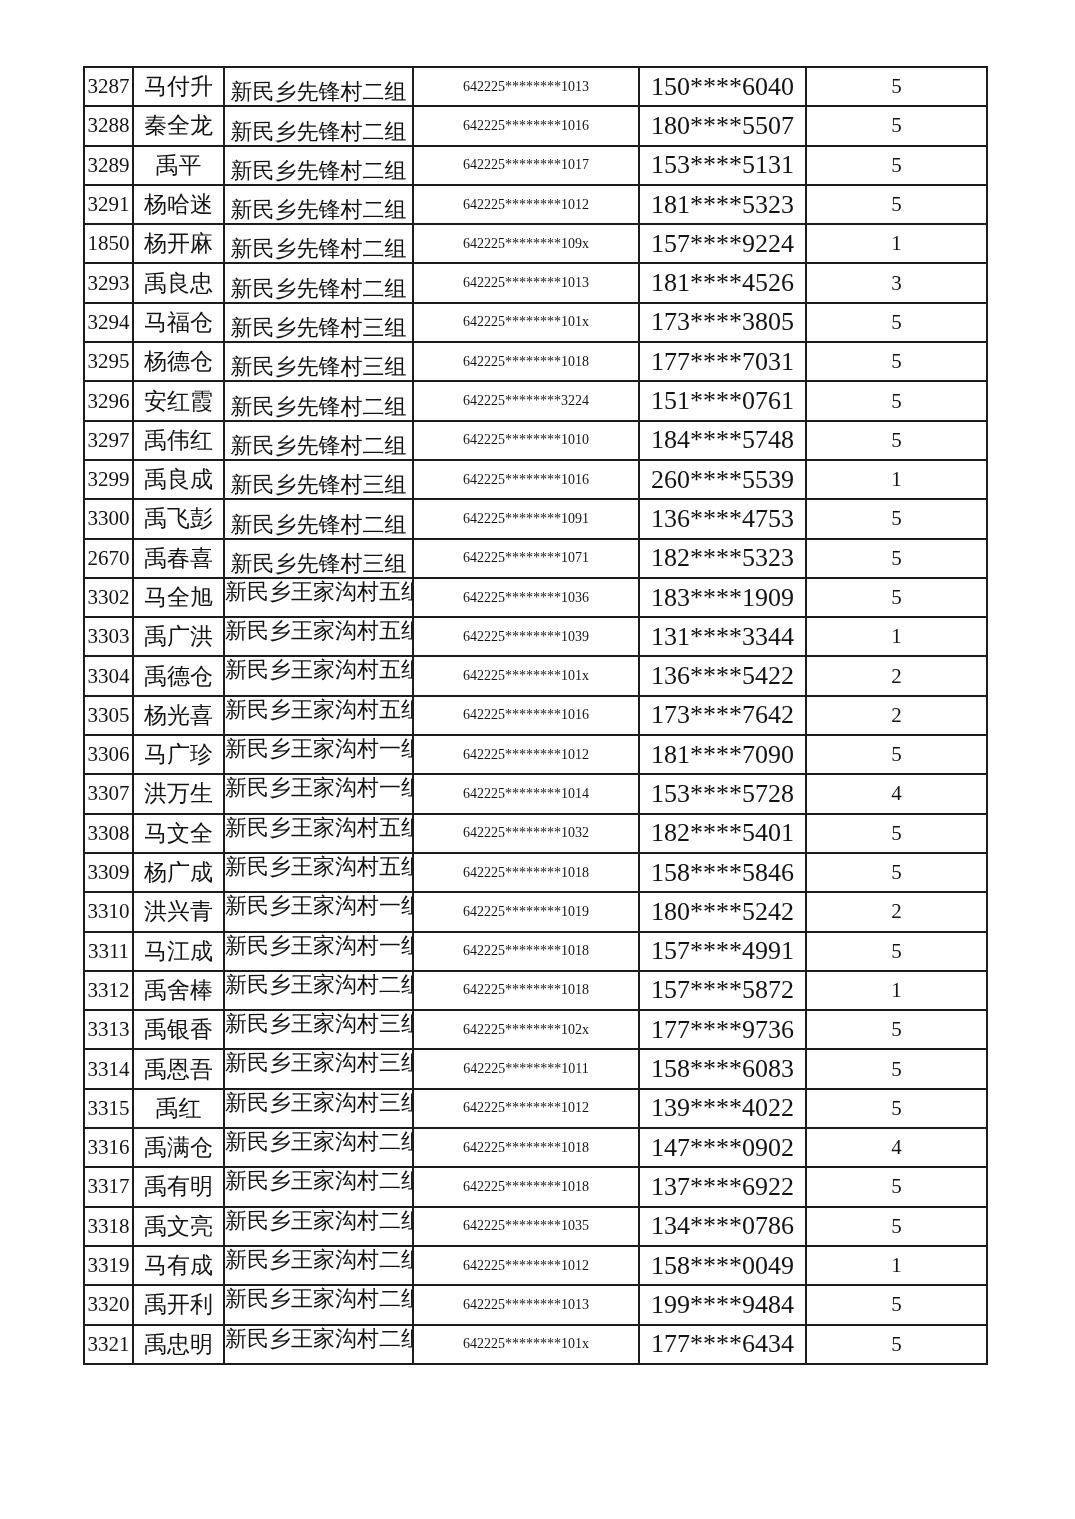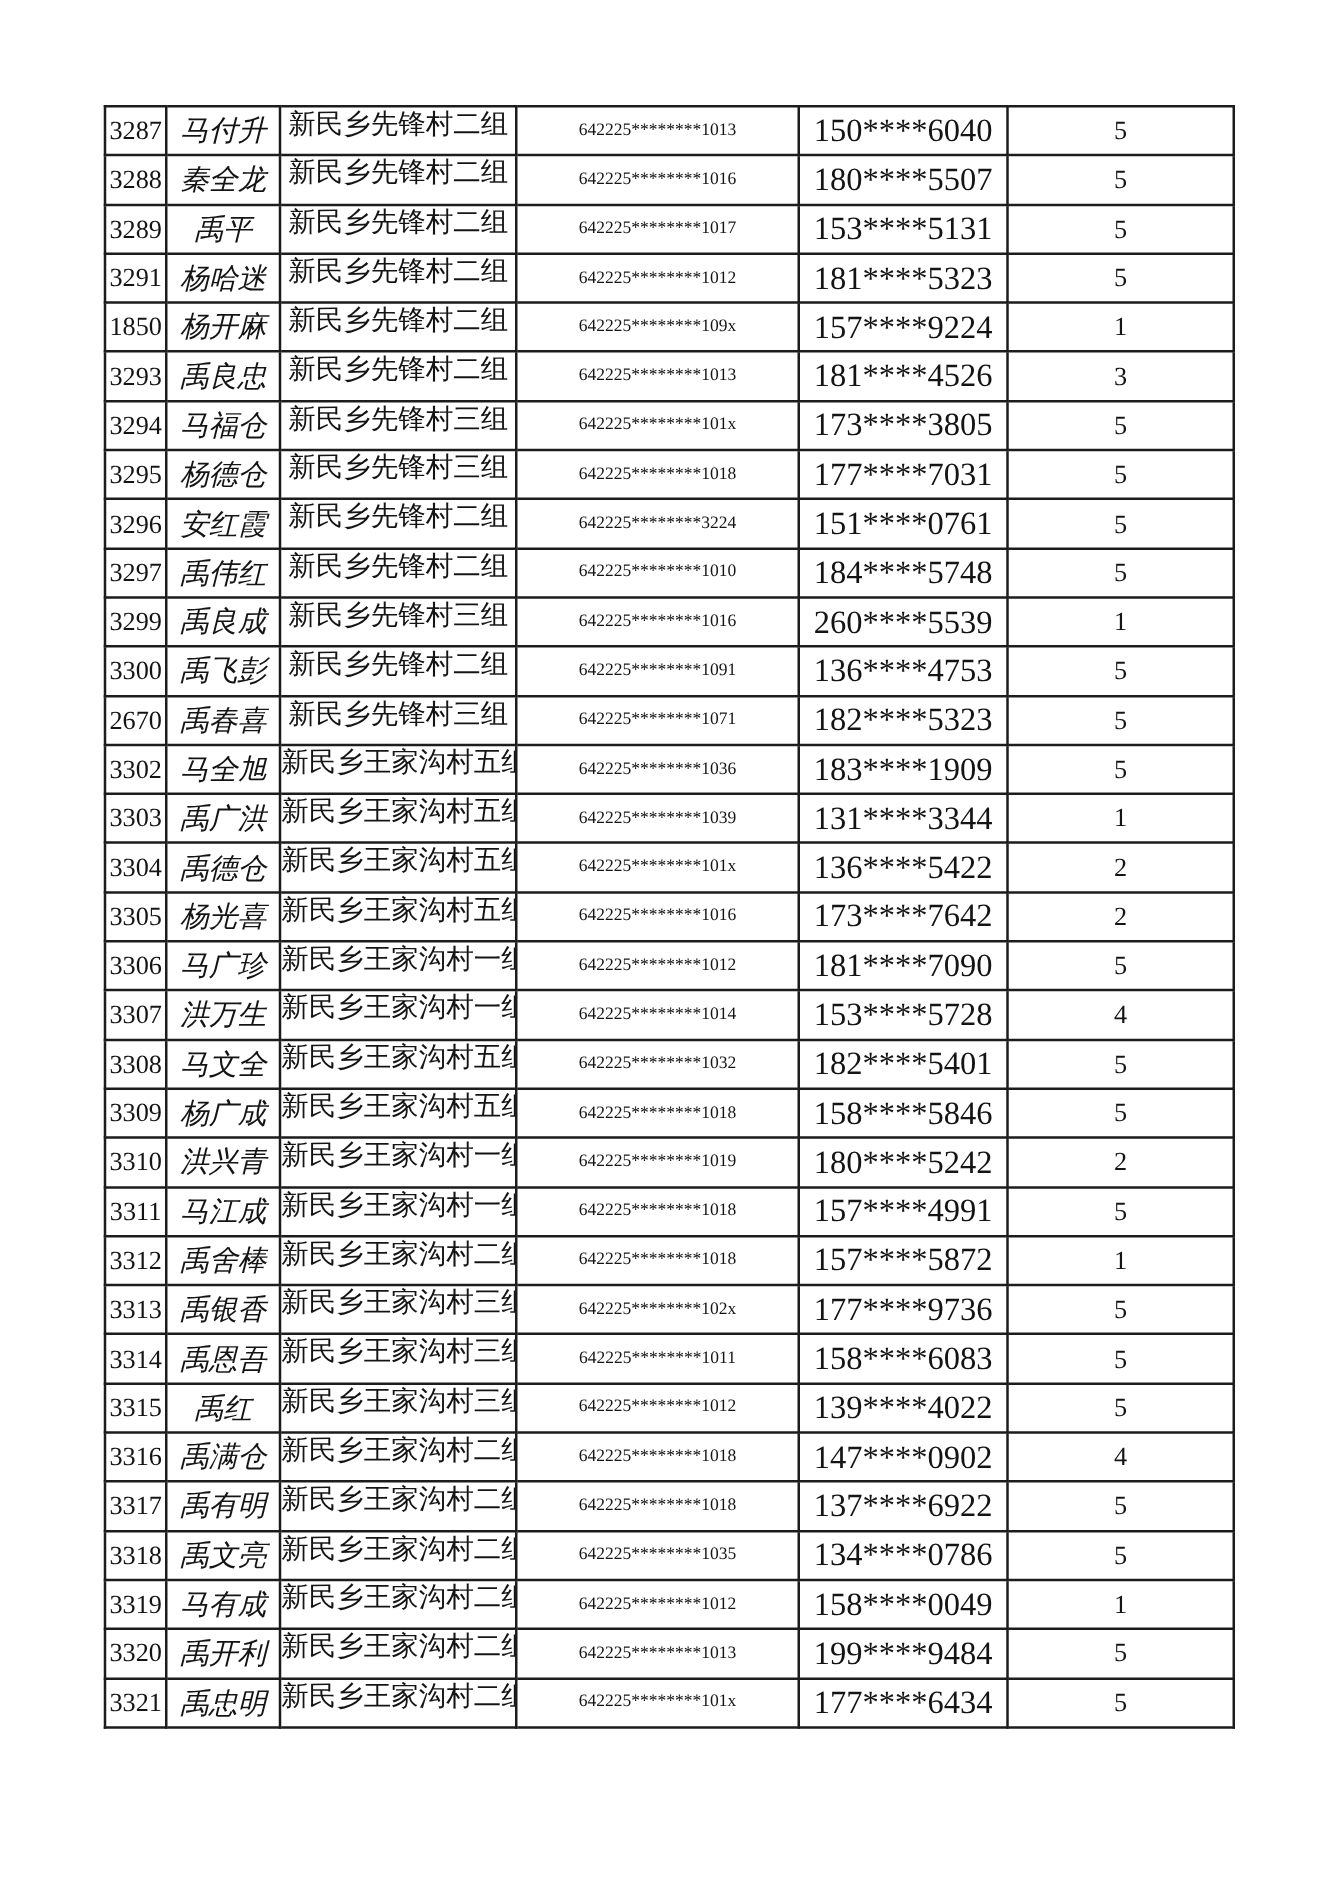--- a/index.html
+++ b/index.html
@@ -5,46 +5,46 @@
   html,body { margin:0; padding:0; }
   body {
     width:1075px; height:1519px;
     background:#ffffff;
     font-family:"Liberation Serif","DejaVu Serif",serif;
     color:#141414;
   }
   .page { position:relative; width:1075px; height:1519px; background:#ffffff; overflow:hidden; }
 
   table.roster {
-    position:absolute; left:83px; top:84px;
+    position:absolute; left:83px; top:66px;
     width:903px;
     border-collapse:collapse;
     table-layout:fixed;
   }
   table.roster td {
     border:2px solid #1c1c1c;
     padding:0;
     height:37.3px;
     text-align:center;
     vertical-align:middle;
     overflow:hidden;
     white-space:nowrap;
   }
   td.c-idx   { font-size:21px; }
-  td.c-name  { font-size:23px;font-style:italic; }
+  td.c-name  { font-size:23px; }
   td.c-id    { font-size:14px; }
   td.c-phone { font-size:26px; }
   td.c-count { font-size:21px; }
 
   td.c-addr { white-space:normal; }
   .addr-box {
     height:37.3px;
     overflow:hidden;
     display:flex;
-    align-items:flex-start;
+    align-items:flex-end;
     justify-content:center;
   }
   .addr-inner {
     width:100%;
     text-align:center;
     font-size:22px;
     line-height:26px;
     word-break:break-all;
   }
   td.c-addr.two-line .addr-box { align-items:flex-start; }

